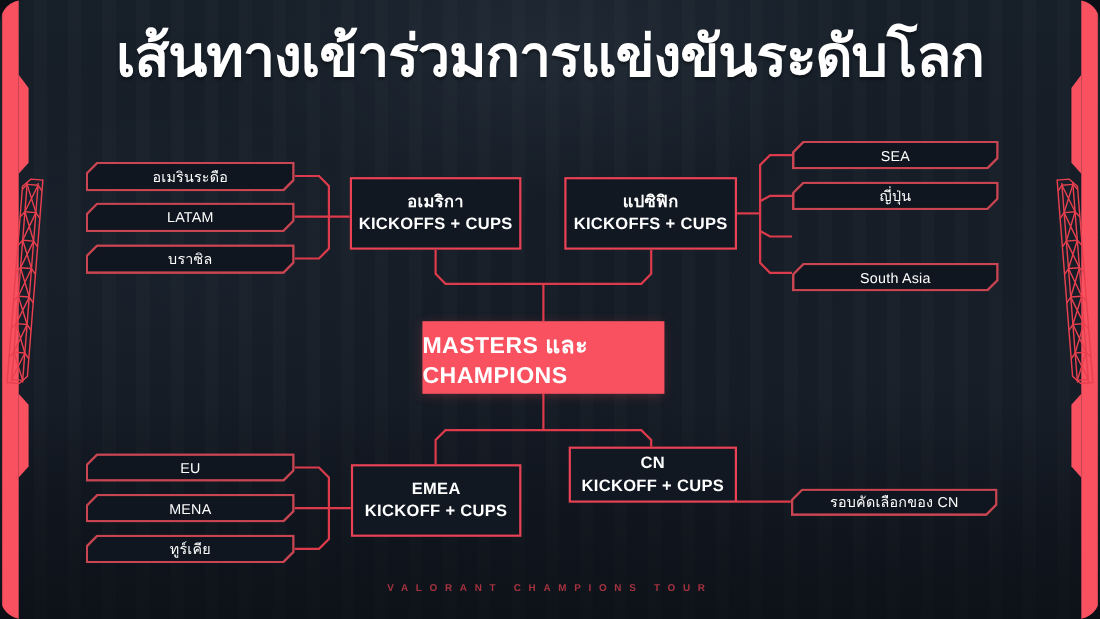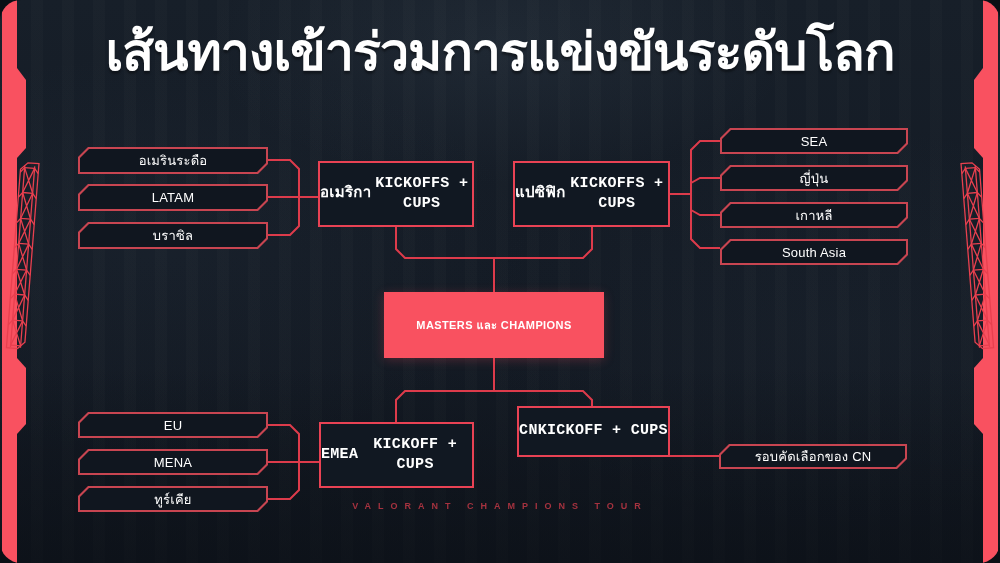--- a/index.html
+++ b/index.html
@@ -27,31 +27,31 @@
     background:#c84551;
     clip-path:polygon(10px 0,100% 0,100% calc(100% - 10px),calc(100% - 10px) 100%,0 100%,0 10px);
   }
   .sbox::after{
     content:"";position:absolute;inset:2px;background:#10161f;
     clip-path:polygon(9px 0,100% 0,100% calc(100% - 9px),calc(100% - 9px) 100%,0 100%,0 9px);
   }
   .sbox span{position:relative;z-index:1;color:#fff;font-weight:normal;font-size:13px;letter-spacing:.2px;}
   
   .hub{
-    position:absolute;display:flex;flex-direction:row;align-items:center;justify-content:center;
+    position:absolute;display:flex;flex-direction:column;align-items:center;justify-content:center;
     border:2px solid #e94254;background:#111822;color:#fff;font-weight:bold;font-size:15px;
-    text-align:center;line-height:1.35;letter-spacing:.3px;box-sizing:border-box;font-family:Liberation Mono, monospace;
+    text-align:center;line-height:1.35;letter-spacing:.3px;box-sizing:border-box;
   }
   .masters{
     position:absolute;display:flex;align-items:center;justify-content:center;
-    background:#f95160;color:#fff;font-weight:bold;font-size:11px;letter-spacing:.4px;
+    background:#f95160;color:#fff;font-weight:bold;font-size:21px;letter-spacing:.4px;
     box-shadow:0 2px 10px rgba(249,81,96,.25);
   }
   .footer{
-    position:absolute;left:0;right:0;top:501px;text-align:center;
+    position:absolute;left:0;right:0;top:529px;text-align:center;
     color:#a5323f;font-size:9px;font-weight:bold;letter-spacing:7px;
   }
 </style>
 </head>
 <body>
 
 <div class="stage">
 
   <div class="crowd-haze"></div>
 
@@ -116,23 +116,20 @@
     <span>แปซิฟิก</span>
     <span>KICKOFFS + CUPS</span>
   </div>
 
   <div class="sbox" style="left:720px;top:128px;width:188px;height:26px">
     <span>SEA</span>
   </div>
   <div class="sbox" style="left:720px;top:165px;width:188px;height:26px">
     <span>ญี่ปุ่น</span>
   </div>
-  <div class="sbox" style="left:720px;top:202px;width:188px;height:26px">
-    <span>เกาหลี</span>
-  </div>
   <div class="sbox" style="left:720px;top:239px;width:188px;height:26px">
     <span>South Asia</span>
   </div>
 
   <div class="masters" style="left:384px;top:292px;width:220px;height:66px">
     <span>MASTERS และ CHAMPIONS</span>
   </div>
 
   <div class="sbox" style="left:78px;top:412px;width:190px;height:26px">
     <span>EU</span>

